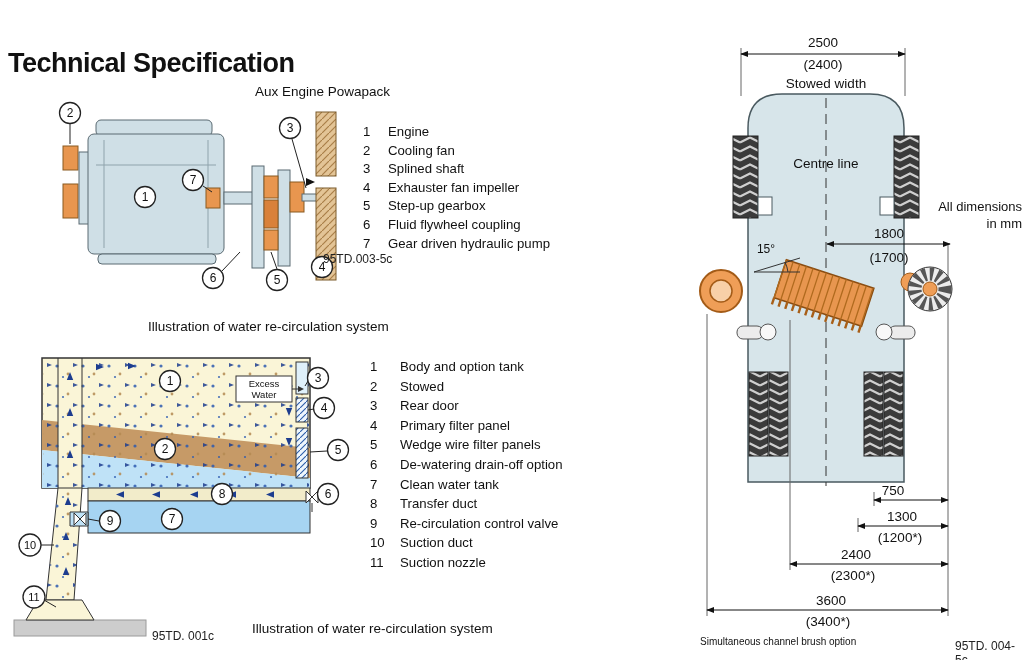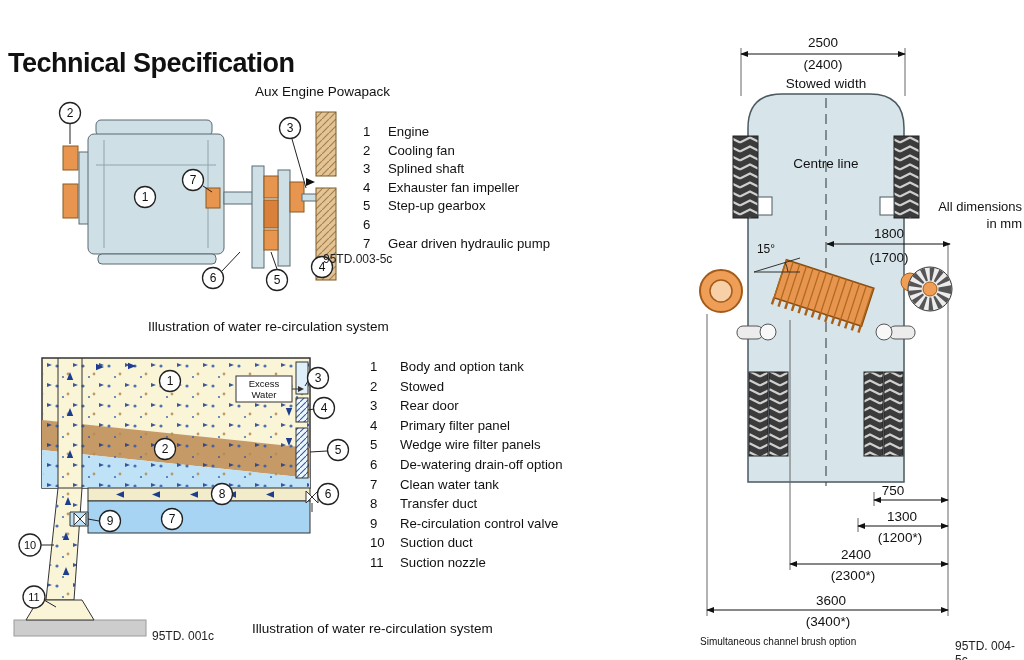--- a/index.html
+++ b/index.html
@@ -332,20 +332,21 @@
     <div class="legend-row">
         <span>4</span>
         <span>Exhauster fan impeller</span>
       </div>
     <div class="legend-row">
         <span>5</span>
         <span>Step-up gearbox</span>
       </div>
     <div class="legend-row">
         <span>6</span>
+        <span>Fluid flywheel coupling</span>
       </div>
     <div class="legend-row">
         <span>7</span>
         <span>Gear driven hydraulic pump</span>
       </div>
   </div>
   <div id="engine-ref" class="abs ref">95TD.003-5c</div>
 
   <div id="water-heading" class="abs heading">Illustration of water re-circulation system</div>
 

